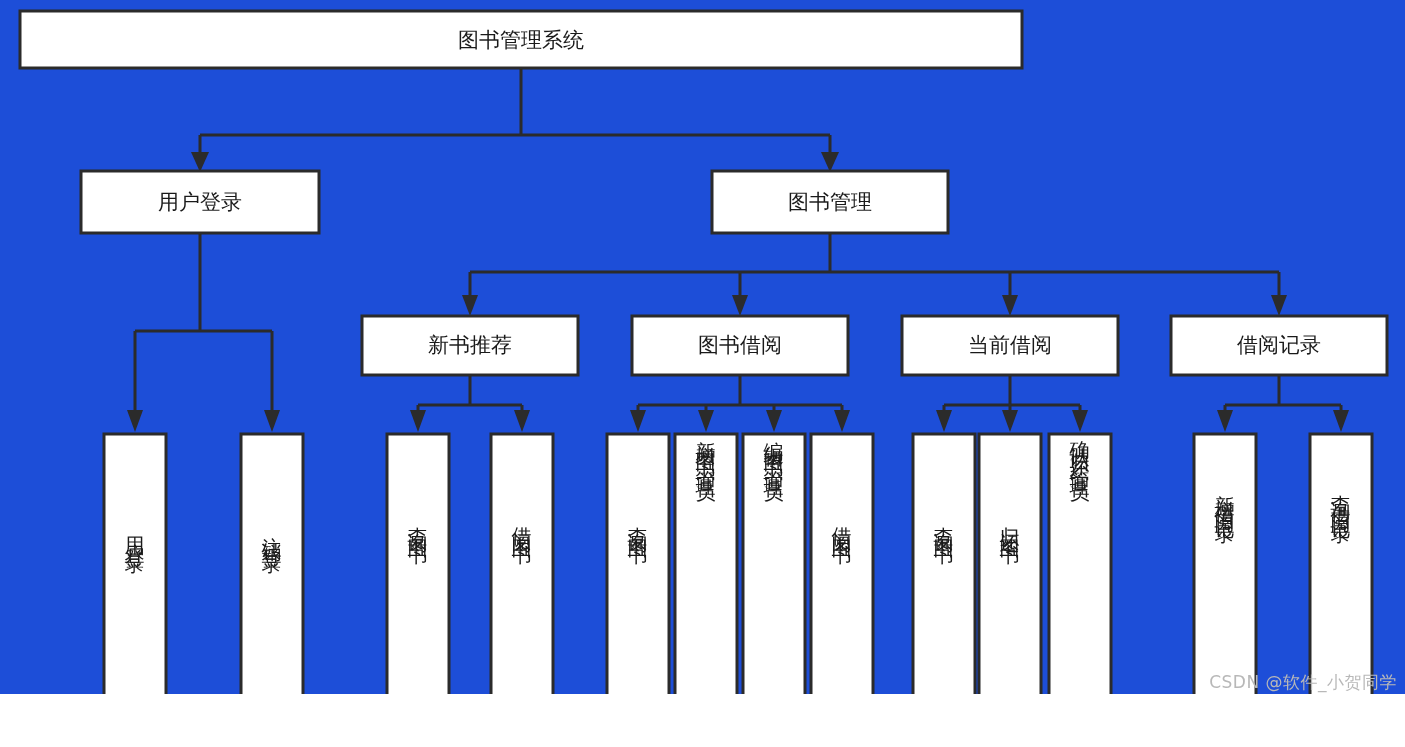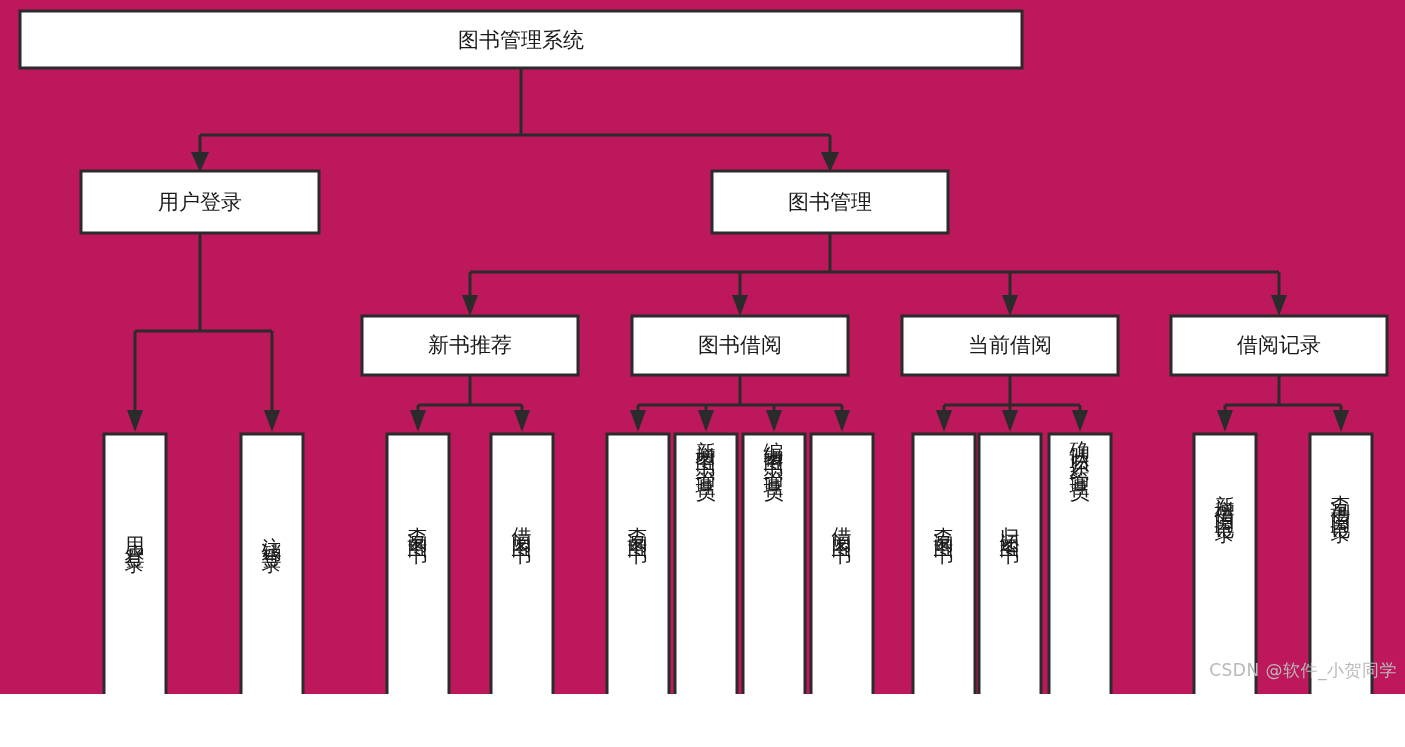--- a/index.html
+++ b/index.html
@@ -8,21 +8,21 @@
     padding: 0;
     background: #ffffff;
   }
   body {
     font-family: "DejaVu Sans", "Liberation Sans", sans-serif;
   }
   #diagram-root {
     position: relative;
     width: 1405px;
     height: 694px;
-    background: #be185d;
+    background: #1d4ed8;
     overflow: hidden;
   }
   svg.flowchart {
     position: absolute;
     left: 0;
     top: 0;
     width: 1405px;
     height: 747px;
     display: block;
   }
@@ -50,21 +50,21 @@
   }
   .node-label-vertical {
     fill: #1a1a1a;
     font-family: "DejaVu Sans", "Liberation Sans", sans-serif;
     font-size: 20px;
     text-anchor: middle;
   }
   .watermark {
     position: absolute;
     right: 8px;
-    bottom: 12px;
+    bottom: 0;
     color: #b8b8b8;
     font-size: 17px;
     font-family: "DejaVu Sans", "Liberation Sans", sans-serif;
     letter-spacing: 0.5px;
     white-space: nowrap;
     user-select: none;
   }
 </style>
 </head>
 <body>

